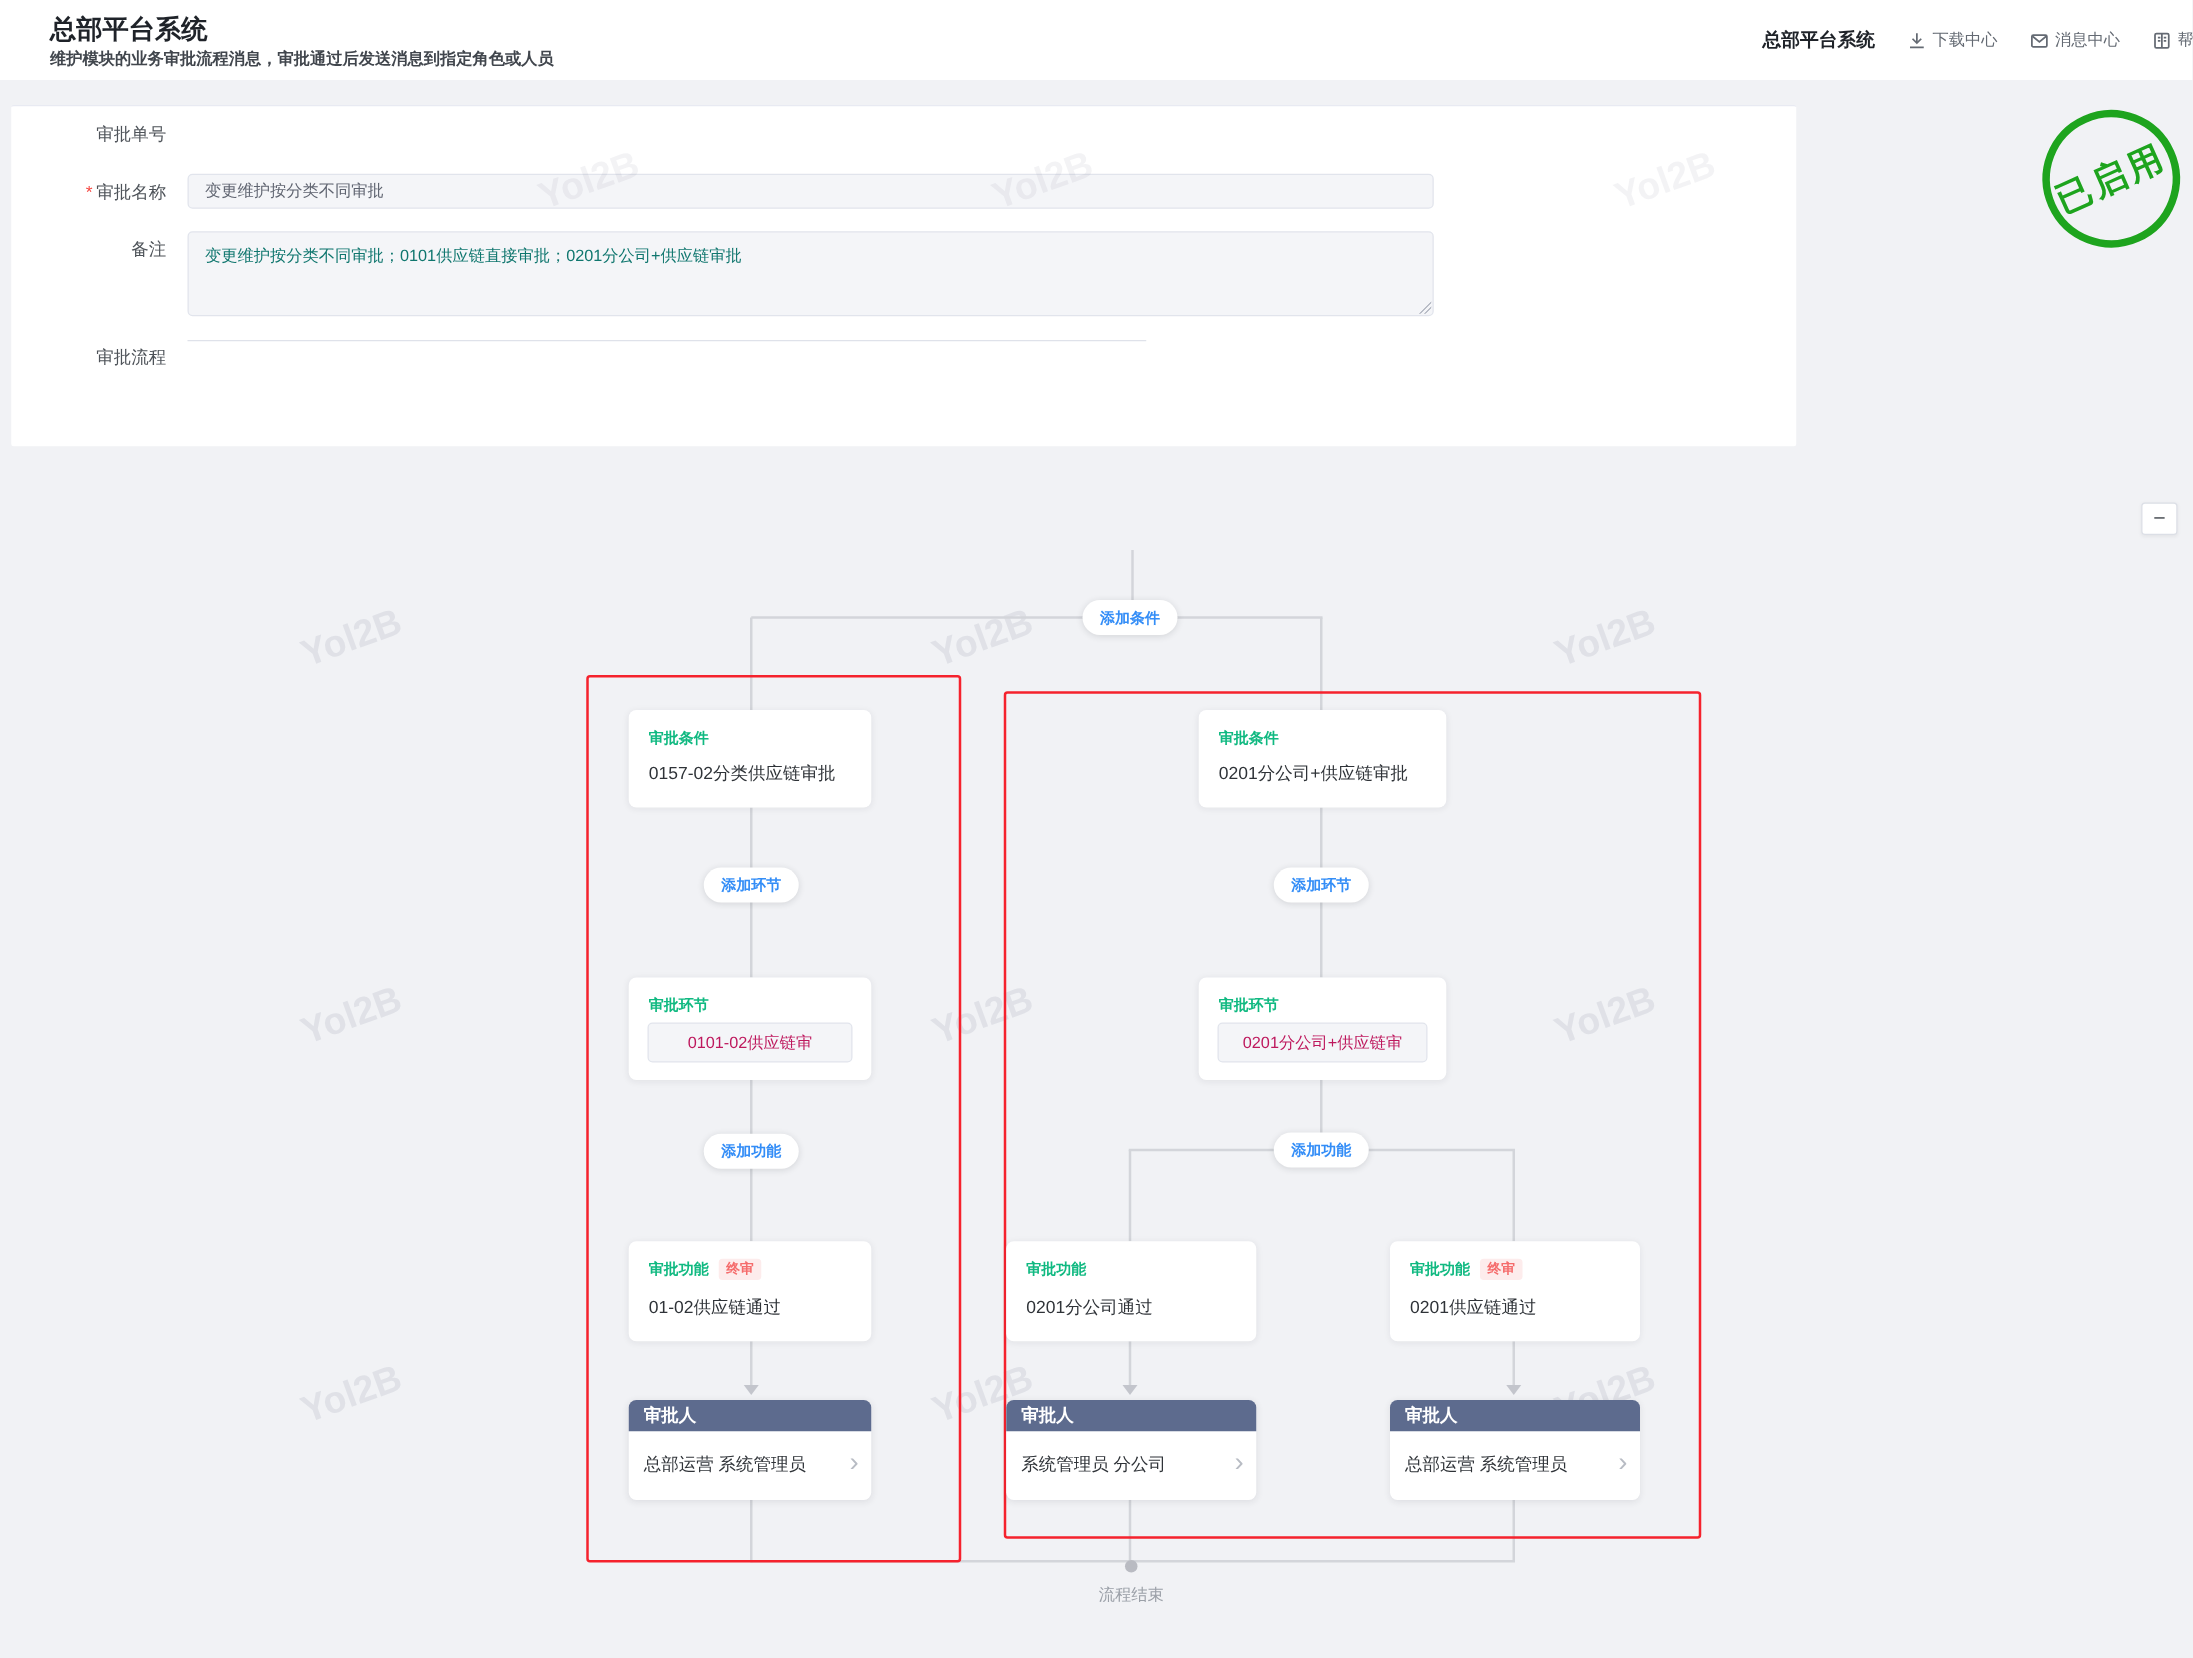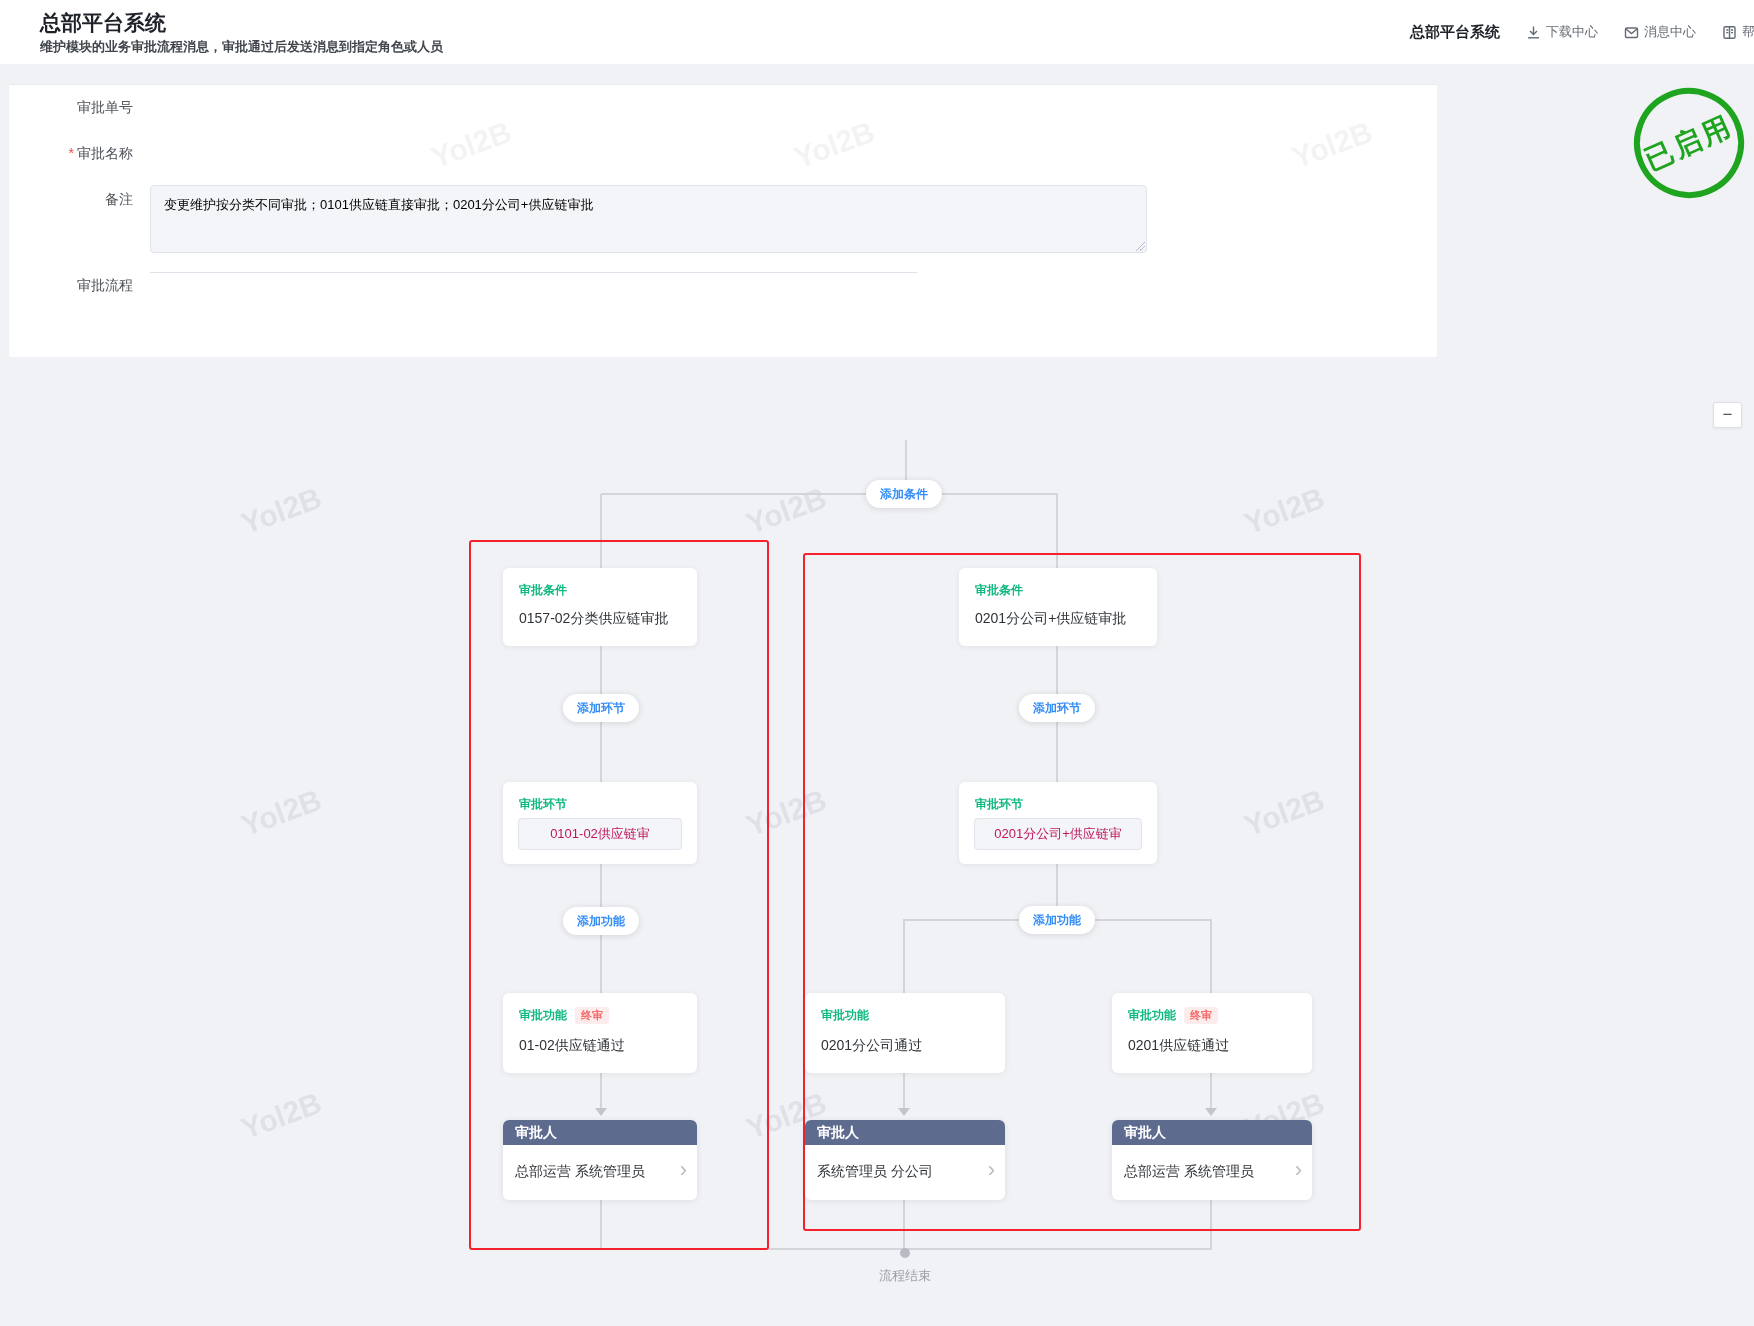--- a/index.html
+++ b/index.html
@@ -14,21 +14,21 @@
   .topbar-right { position:absolute; right:-14px; top:0; height:64px; display:flex; align-items:center; gap:26px; z-index:41; }
   .platform-name { font-size:15px; font-weight:700; color:#1f2329; }
   .top-link { display:flex; align-items:center; gap:5px; font-size:13px; color:#646a73; cursor:pointer; white-space:nowrap; }
   .top-link svg { display:block; }
 
   
   .form-panel { position:absolute; left:9px; top:84px; width:1428px; height:273px; background:#ffffff; border-top:1px solid #e8eaf2; border-radius:2px; z-index:20; }
   .f-label { position:absolute; left:14px; width:110px; text-align:right; font-size:14px; color:#4e5359; line-height:28px; }
   .req-star { color:#f54a45; margin-right:3px; font-size:14px; }
   .f-input { position:absolute; left:141px; width:997px; height:28px; background:#f4f5f8; border:1px solid #e1e4ec; border-radius:4px; font-size:13px; color:#5f6470; padding:0 13px; font-family:inherit; outline:none; }
-  .f-textarea { position:absolute; left:141px; top:100px; width:997px; height:68px; background:#f4f5f8; border:1px solid #e1e4ec; border-radius:4px; font-size:13px; color:#000000; padding:9px 13px; font-family:inherit; resize:none; outline:none; line-height:1.5; }
+  .f-textarea { position:absolute; left:141px; top:100px; width:997px; height:68px; background:#f4f5f8; border:1px solid #e1e4ec; border-radius:4px; font-size:13px; color:#0f766e; padding:9px 13px; font-family:inherit; resize:none; outline:none; line-height:1.5; }
   .resize-grip { position:absolute; left:1126px; top:156px; width:10px; height:10px; background:
       linear-gradient(135deg, transparent 0 50%, #b9bdc7 50% 57%, transparent 57% 70%, #b9bdc7 70% 77%, transparent 77%); z-index:21; }
   .flow-divider { position:absolute; left:141px; top:187px; width:767px; height:1px; background:#dfe2ea; }
 
   
   .stamp { position:absolute; left:1634px; top:88px; width:110px; height:110px; border:6px solid #1ea41e; border-radius:50%; z-index:25; display:flex; align-items:center; justify-content:center; transform:rotate(-24deg); background:transparent; }
   .stamp span { color:#1ea41e; font-size:28px; font-weight:700; letter-spacing:3px; }
 
   
   .canvas { position:absolute; left:0; top:64px; width:1754px; height:1262px; background:#f1f2f5; z-index:1; }
@@ -182,20 +182,21 @@
     </div>
 
   </div>
 
   <div class="zoom-out-btn">−</div>
 
   <div class="form-panel">
     <div class="f-label" style="top:8px;">审批单号</div>
 
     <div class="f-label" style="top:54px;"><span class="req-star">*</span><span>审批名称</span></div>
+    <input class="f-input" style="top: 54px;" value="变更维护按分类不同审批">
 
     <div class="f-label" style="top:100px;">备注</div>
     <textarea class="f-textarea" style="">变更维护按分类不同审批；0101供应链直接审批；0201分公司+供应链审批</textarea>
     <div class="resize-grip"></div>
 
     <div class="flow-divider"></div>
     <div class="f-label" style="top:186px;">审批流程</div>
   </div>
 
   <div class="wm-panel" style="left:430px; top:128px;">Yol2B</div>

